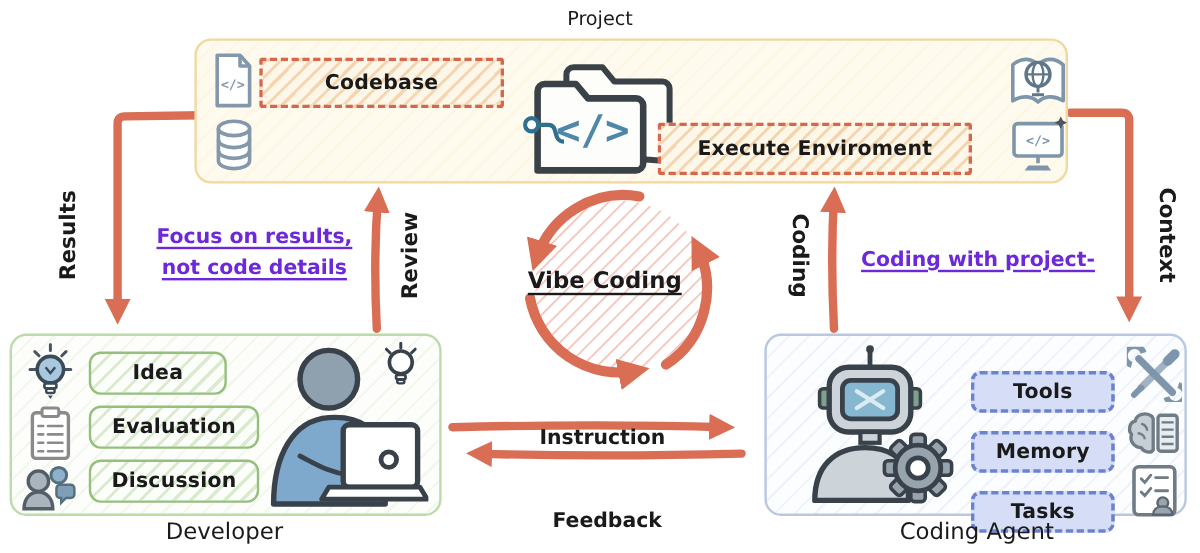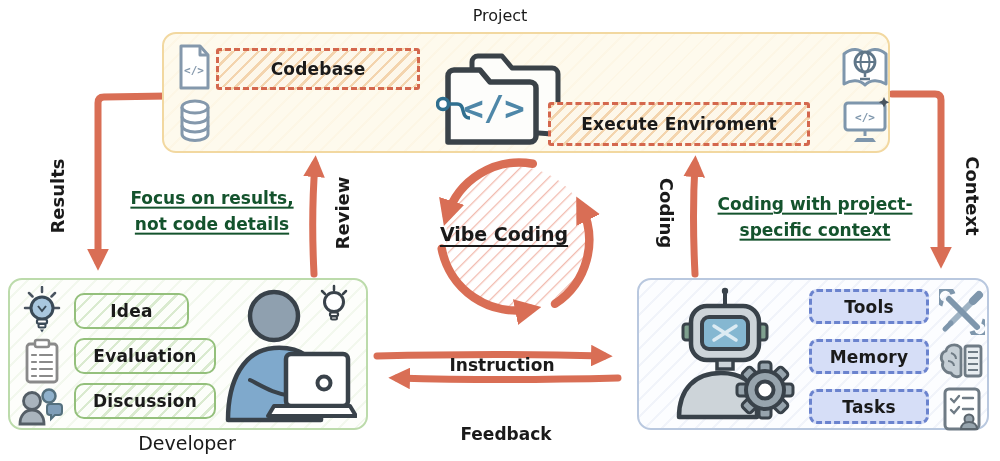--- a/index.html
+++ b/index.html
@@ -32,32 +32,32 @@
     box-sizing:border-box;font-weight:bold;font-size:17px;letter-spacing:.2px;}
   .chip-orange{
     background:repeating-linear-gradient(135deg,rgba(230,165,90,0.42) 0 2.5px,rgba(0,0,0,0) 2.5px 9px),#FDF7EA;
     border:3px dashed #D4674D;border-radius:3px;
   }
   .chip-green{
     background:repeating-linear-gradient(135deg,rgba(140,190,110,0.30) 0 2.5px,rgba(0,0,0,0) 2.5px 10px),#FCFEFA;
     border:2px solid #94C07C;border-radius:10px;
   }
   .chip-blue{
-    background:#D6DEF7;border:3px dashed #6B83CE;border-radius:8px;
+    background:#D6DEF7;border:3px dashed #6B83CE;border-radius:8px;margin-top:20px;
   }
   
   .title{position:absolute;font-weight:normal;font-size:16px;transform:translate(-50%,-50%);white-space:nowrap;}
   .box-title{position:absolute;font-weight:normal;font-size:19px;transform:translate(-50%,-50%);white-space:nowrap;text-align:center;}
   .vlabel{position:absolute;font-weight:bold;font-size:18px;white-space:nowrap;}
   .rot-ccw{transform:translate(-50%,-50%) rotate(-90deg);}
   .rot-cw{transform:translate(-50%,-50%) rotate(90deg);}
   .flow-label{position:absolute;font-weight:bold;font-size:17px;transform:translate(-50%,-50%);white-space:nowrap;margin-top:34px;}
   .note{
     position:absolute;transform:translate(-50%,-50%);text-align:center;
-    color:#14532d;font-weight:bold;font-size:17px;line-height:1.55;white-space:nowrap;
+    color:#6d28d9;font-weight:bold;font-size:17px;line-height:1.55;white-space:nowrap;
   }
   .note div{text-decoration:underline;text-decoration-thickness:2px;text-underline-offset:3px;}
   .cycle-label{
     position:absolute;transform:translate(-50%,-50%);font-weight:bold;font-size:19px;white-space:nowrap;
     text-decoration:underline;text-decoration-thickness:2px;text-underline-offset:4px;
   }
 </style>
 </head>
 <body>
 
@@ -96,21 +96,20 @@
   <div class="vlabel rot-ccw" style="left:342px;top:213px">Review</div>
   <div class="vlabel rot-cw" style="left:666px;top:213px">Coding</div>
   <div class="vlabel rot-cw" style="left:972px;top:196px">Context</div>
 
   <div class="note" style="left:212px;top:211px">
     <div>Focus on results,</div>
     <div>not code details</div>
   </div>
   <div class="note" style="left:815px;top:217px">
     <div>Coding with project-</div>
-    <div>specific context</div>
   </div>
 
   <div class="cycle-label" style="left:504px;top:234px">Vibe Coding</div>
   <div class="flow-label" style="left:502px;top:331px">Instruction</div>
   <div class="flow-label" style="left:506px;top:400px">Feedback</div>
 
   <div class="big-box project-box">
 
     <svg class="abs" style="left:12px;top:10px" width="36" height="46" viewBox="0 0 36 46">
       <path d="M5,2 h19 l8,9 v33 h-27 z" fill="#fff" stroke="#8498AC" stroke-width="3" stroke-linejoin="round"></path>
@@ -250,14 +249,15 @@
       <rect x="26" y="6" width="16" height="30" rx="2.5" fill="#E8EDF1" stroke="#6F7B85" stroke-width="2.8"></rect>
       <path d="M29,12 h10 M29,18 h10 M29,24 h10 M29,30 h10" stroke="#6F7B85" stroke-width="2"></path>
     </svg>
     <svg class="abs" style="left:302px;top:106px" width="42" height="46" viewBox="0 0 42 46">
       <rect x="4" y="3" width="34" height="40" rx="4" fill="#fff" stroke="#6F7B85" stroke-width="3"></rect>
       <path d="M10,13 l3,3 5,-6 M22,12 h10 M10,24 l3,3 5,-6 M22,23 h10" fill="none" stroke="#6F7B85" stroke-width="2.4" stroke-linecap="round"></path>
       <circle cx="28" cy="33" r="4.5" fill="#98A5AE" stroke="#5B656D" stroke-width="2"></circle>
       <path d="M20,43 c0,-4.5 3.5,-7 8,-7 s8,2.5 8,7 z" fill="#98A5AE" stroke="#5B656D" stroke-width="2"></path>
     </svg>
   </div>
+  <div class="box-title" style="left:814px;top:443px">Coding Agent</div>
 
 </div>
 
 </body></html>

